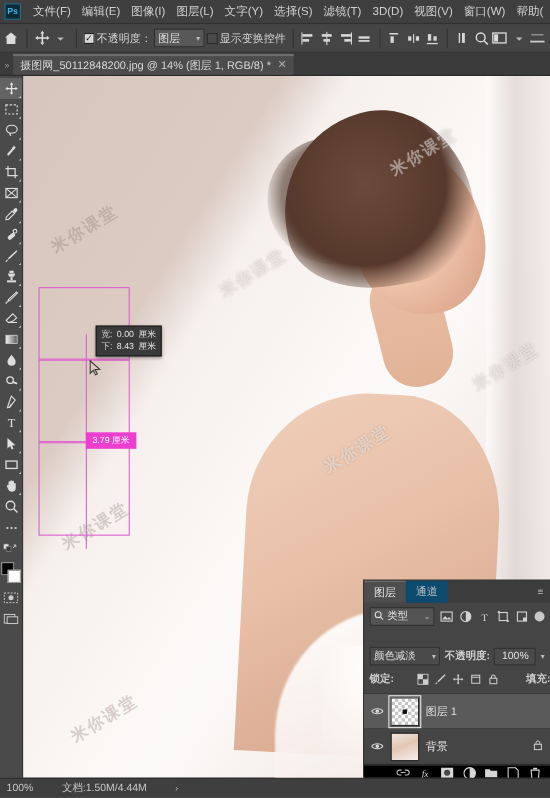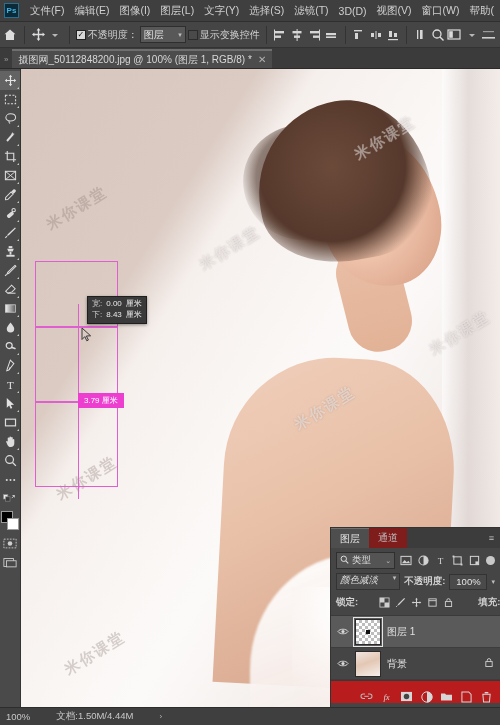--- a/index.html
+++ b/index.html
@@ -293,31 +293,31 @@
   }
   .panel-tabs {
     height: 20px; flex: 0 0 20px;
     background: #3c3c3c;
     display: flex; align-items: stretch;
   }
   .ptab {
     padding: 0 9px;
     display: flex; align-items: center;
     color: #bdbdbd; font-size: 10px;
-    background: #7f1d1d;
+    background: #0c4a6e;
   }
   .ptab.active { background: #4e4e4e; color: #e6e6e6; border-top: 1px solid #707070; }
   .ptab-menu {
     margin-left: auto; padding: 0 6px;
     display: flex; align-items: center; color: #c4c4c4; font-size: 9px;
   }
   .panel-body { background: #454545; padding: 4px 5px 0 5px; }
   .prow {
     display: flex; align-items: center; gap: 4px;
-    margin-bottom: 4px;
+    margin-bottom: 19px;
   }
   .search-pill {
     flex: 1 1 auto;
     background: #545454; border: 1px solid #2f2f2f;
     height: 17px; display: flex; align-items: center; gap: 3px;
     padding: 0 3px; color: #ddd; font-size: 9.5px;
   }
   .filter-icons { display: flex; align-items: center; gap: 3px; }
   .fi {
     width: 14px; height: 14px;
@@ -325,22 +325,22 @@
     color: #d0d0d0;
   }
   .toggle-dot {
     width: 9px; height: 9px; border-radius: 50%;
     background: #c9c9c9; margin-left: 2px;
   }
   .blend-row { display: flex; align-items: center; gap: 4px; margin-bottom: 4px; }
   .blend-combo {
     flex: 1 1 auto;
     background: #4a4a4a; border: 1px solid #333;
-    height: 17px; display: flex; justify-content: space-between;
-    padding: 0 3px; color: #ddd; font-size: 9.5px; font-style: italic;
+    height: 17px; display: flex; align-items: center; justify-content: space-between;
+    padding: 0 3px; color: #ddd; font-size: 9.5px;
   }
   .lbl { color: #cfcfcf; font-size: 9.5px; white-space: nowrap; font-weight: bold; }
   .numbox {
     background: #4a4a4a; border: 1px solid #333;
     height: 16px; width: 38px;
     display: flex; align-items: center; justify-content: center;
     color: #e2e2e2; font-size: 9.5px;
   }
   .lock-row { display: flex; align-items: center; gap: 20px; margin-bottom: 5px; }
   .lock-icons { display: flex; align-items: center; gap: 4px; }
@@ -375,21 +375,21 @@
     width: 4px; height: 4px; background: #111; transform: translate(-50%,-50%);
   }
   .thumb.bg {
     background-image: none;
     background: linear-gradient(160deg,#f2e6e0 0%, #e3c7b4 45%, #f6efec 100%);
   }
   .layer-name { color: #e0e0e0; font-size: 10px; flex: 1 1 auto; }
   .layer-lock { color: #cfcfcf; font-size: 10px; }
   .panel-footer {
     height: 23px;
-    background: #b91c1c;
+    background: #000000;
     border-top: 1px solid #383838;
     display: flex; align-items: flex-end; justify-content: flex-end;
     gap: 7px; padding-right: 7px;
   }
   .pf { width: 13px; height: 13px; display:flex; align-items:center; justify-content:center; color:#cfcfcf; }
 
   
   .statusbar {
     height: 18px; flex: 0 0 18px;
     background: #3f3f3f;
@@ -530,21 +530,21 @@
       <svg width="16" height="13" viewBox="0 0 16 13">
           <rect x="1" y="9" width="13" height="1.6" fill="#cfcfcf"></rect>
           <rect x="2" y="3" width="11" height="1.2" fill="#9a9a9a"></rect>
         </svg>
     </div>
   </div>
 
   <div class="tabbar">
     <div class="tab-arrow">»</div>
     <div class="doc-tab">
-      <span>摄图网_50112848200.jpg @ 100% (图层 1, RGB/8) *</span>
+      <span>摄图网_50112848200.jpg @ 14% (图层 1, RGB/8) *</span>
       <span class="tab-close">✕</span>
     </div>
   </div>
 
   <div class="main">
 
     <div class="toolbar">
       <div class="tool active">
         <svg width="13" height="13" viewBox="0 0 15 15">
             <path d="M7.5 1 L9.4 3.4 H8.2 V6.8 H11.6 V5.6 L14 7.5 L11.6 9.4 V8.2 H8.2 V11.6 H9.4 L7.5 14 L5.6 11.6 H6.8 V8.2 H3.4 V9.4 L1 7.5 L3.4 5.6 V6.8 H6.8 V3.4 H5.6 Z" fill="#e4e4e4"></path>

